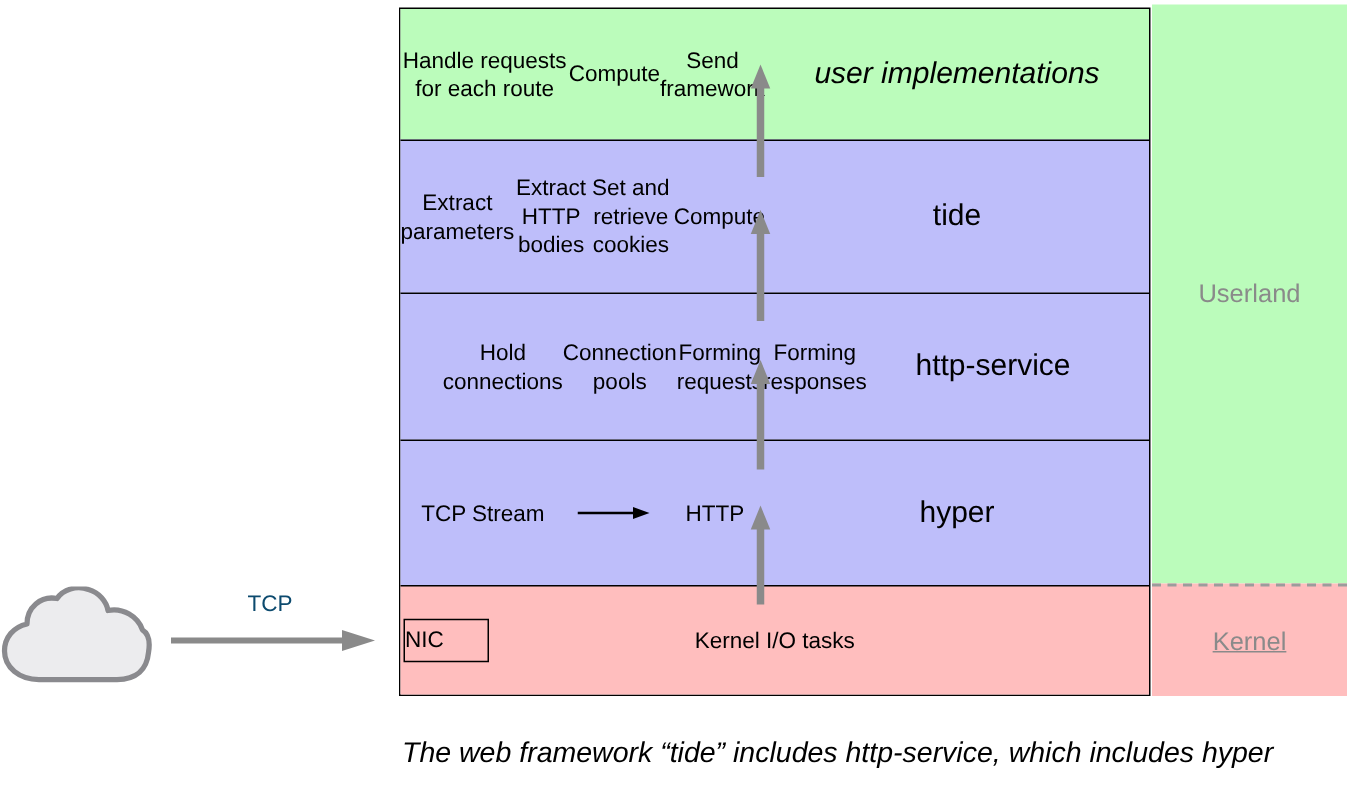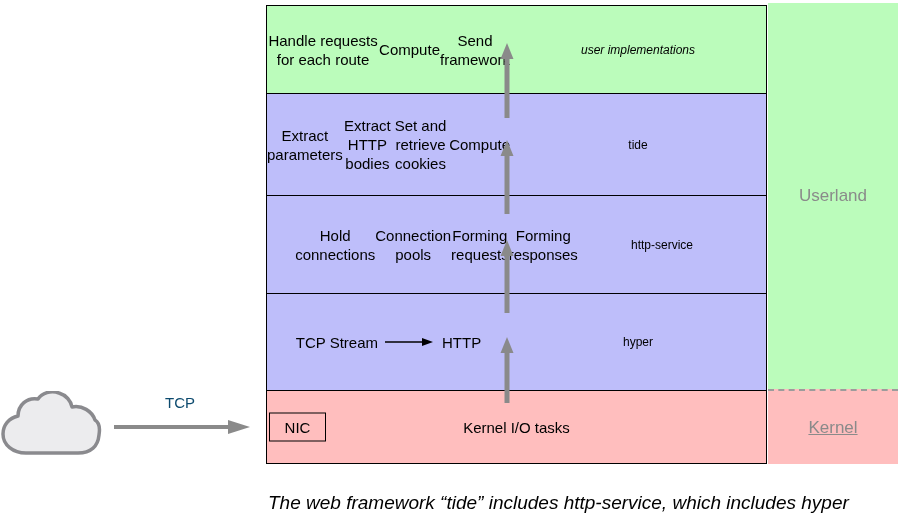--- a/index.html
+++ b/index.html
@@ -38,36 +38,36 @@
   .row-http  { height: 98px;  background: #BEBEFA; padding-left: 48px; }
   .row-hyper { height: 97px;  background: #BEBEFA; }
   .row-kernel{ flex: 1;       background: #FFBEBE; }
   .zone-left {
     width: 243px; display: flex; flex-direction: row;
     justify-content: center; align-items: center;
     font-size: 15px; line-height: 19px; text-align: center;
   }
   .zone-right {
     flex: 1; display: flex; justify-content: center; align-items: center;
-    font-size: 12px;
+    font-size: 20px;
   }
   .label-italic { font-style: italic; }
-  .stream-line { display: flex; align-items: center; gap: 7px; }
+  .stream-line { display: flex; align-items: center; gap: 22px; }
   .stream-arrow { width: 50px; height: 10px; display: block; }
 
   .kernel-task {
     position: absolute; left: 0; top: 0; right: 0; bottom: 0;
     display: flex; justify-content: center; align-items: center;
     font-size: 15px;
   }
   .nic-box {
     position: absolute; left: 2px; top: 50%; transform: translateY(-50%);
     width: 57px; height: 29px;
     border: 1.5px solid #000000;
-    display: flex; justify-content: center; align-items: center;
+    display: flex; justify-content: flex-start; align-items: center;
     font-size: 15px; z-index: 2;
   }
 
   
   .arrows-overlay {
     position: absolute; left: 266px; top: 5px;
     width: 500px; height: 458px;
     pointer-events: none; z-index: 3;
   }
 

